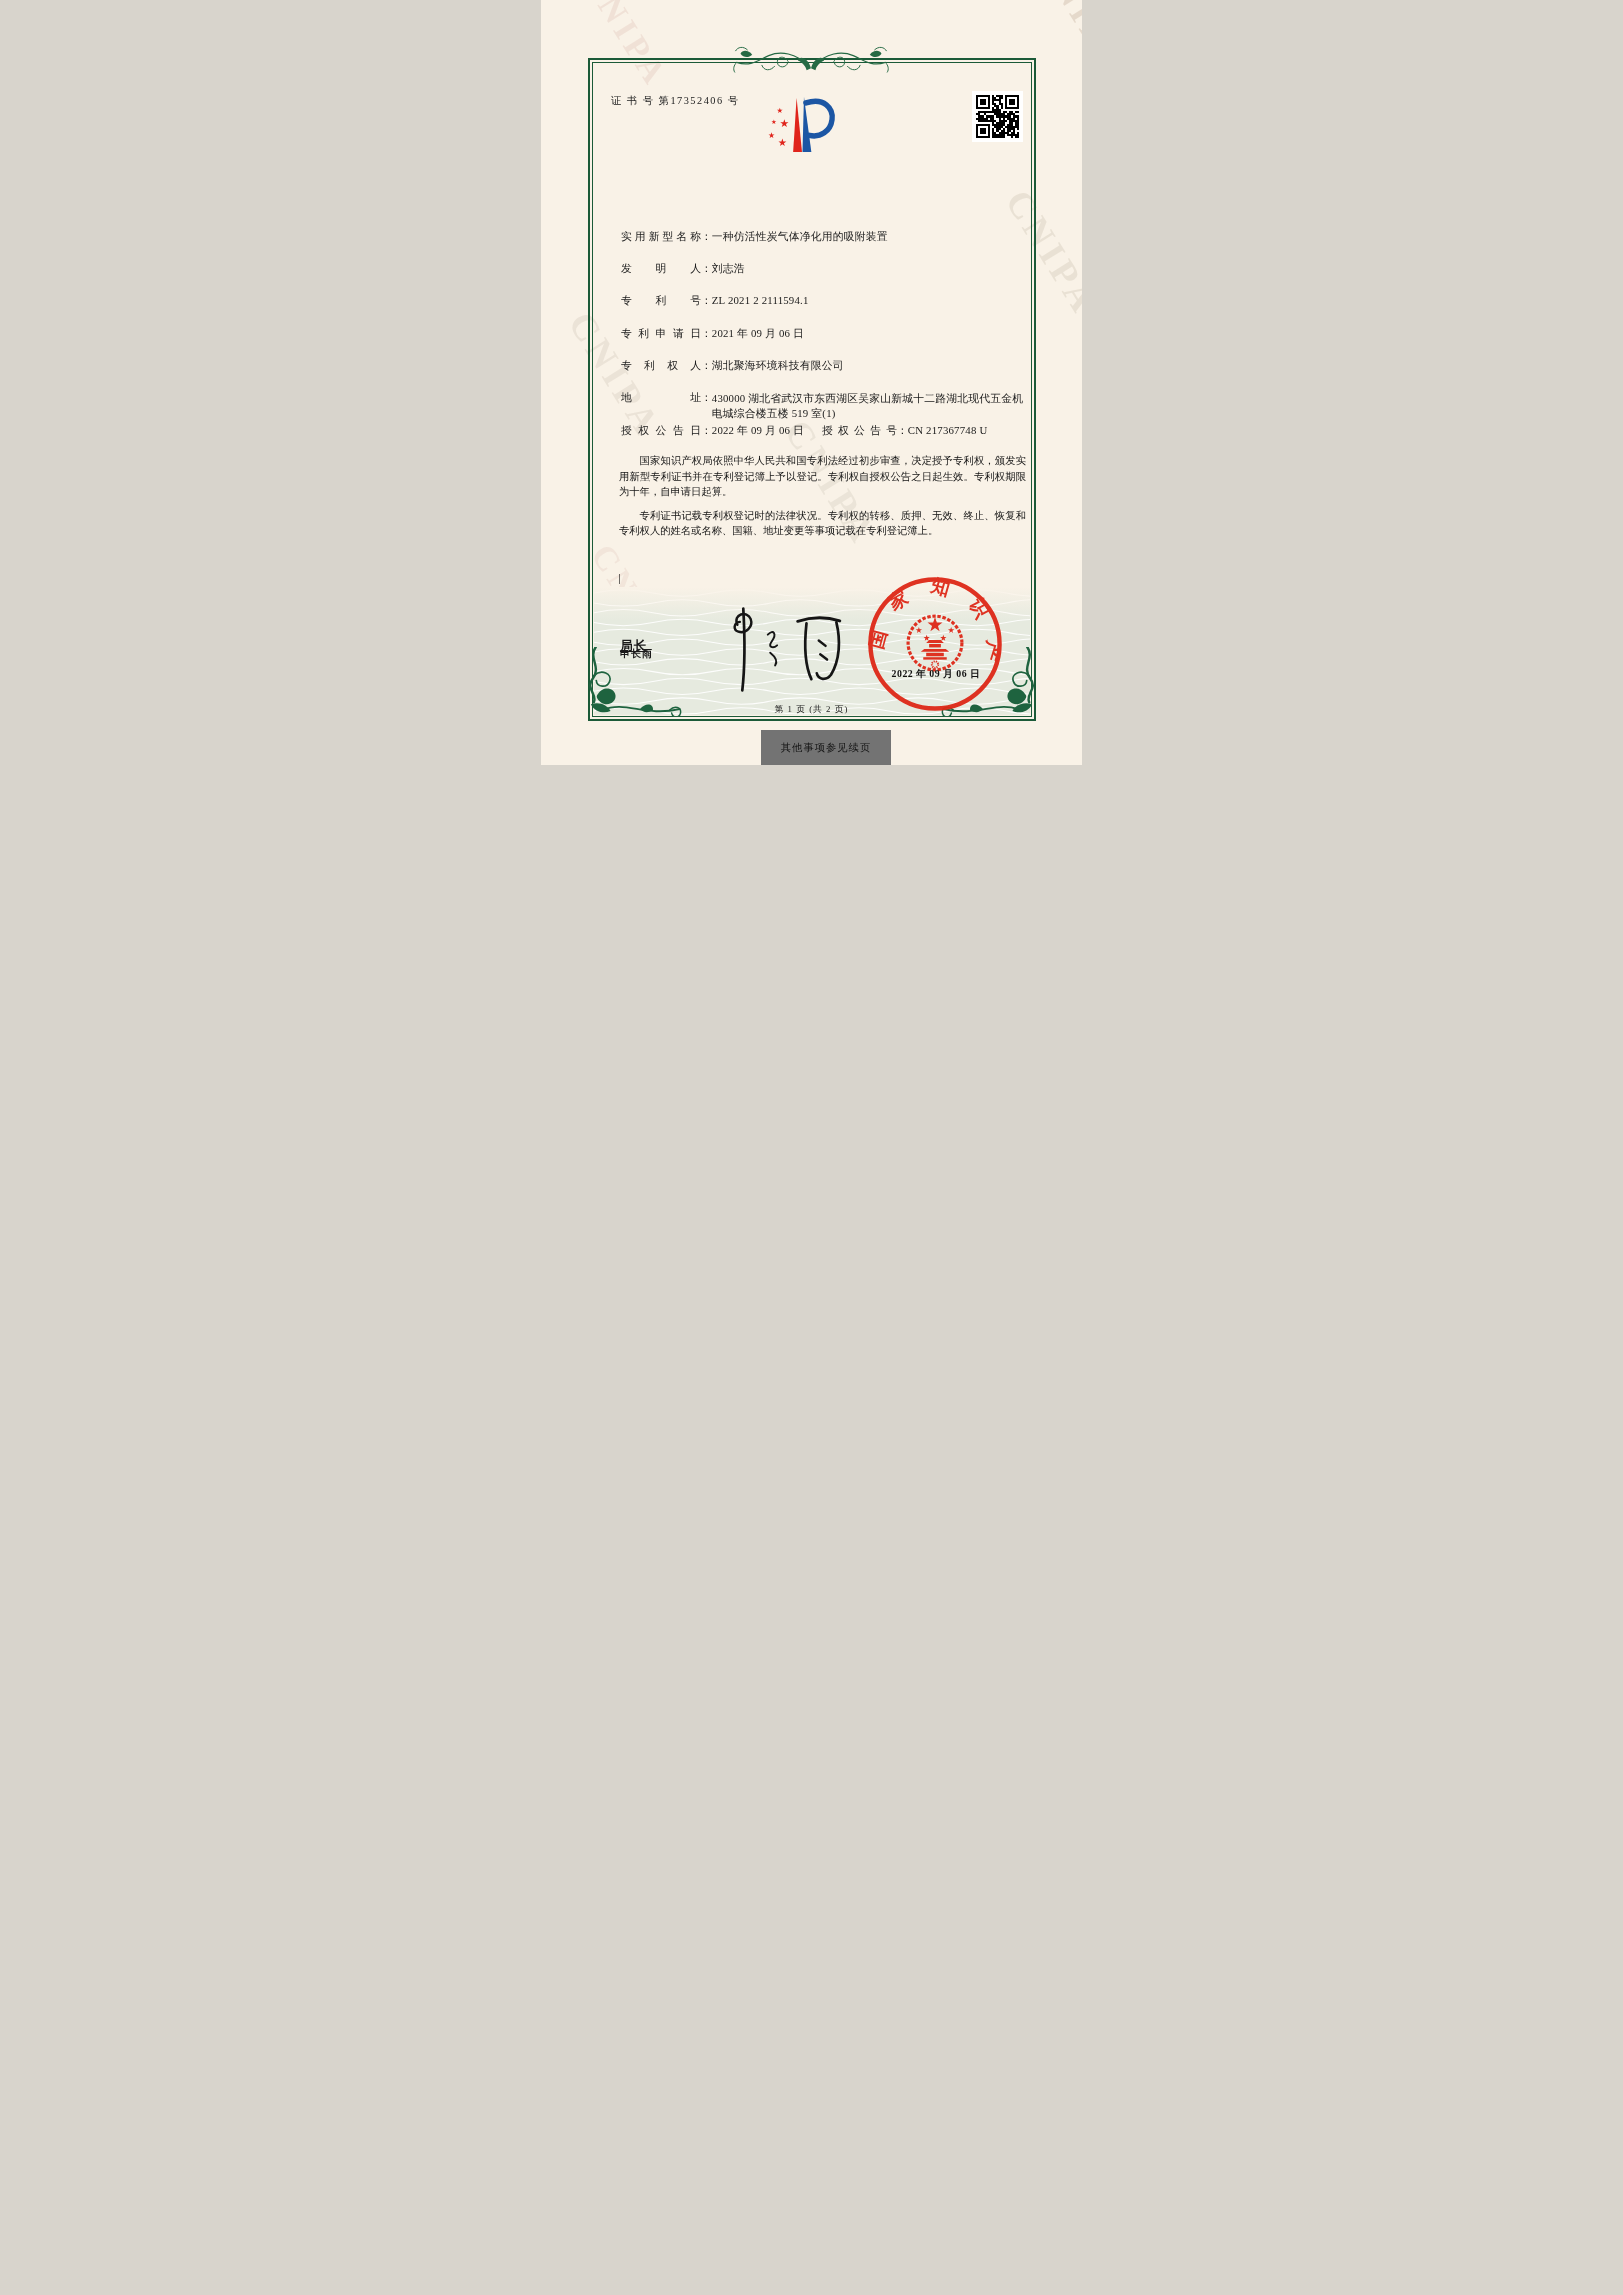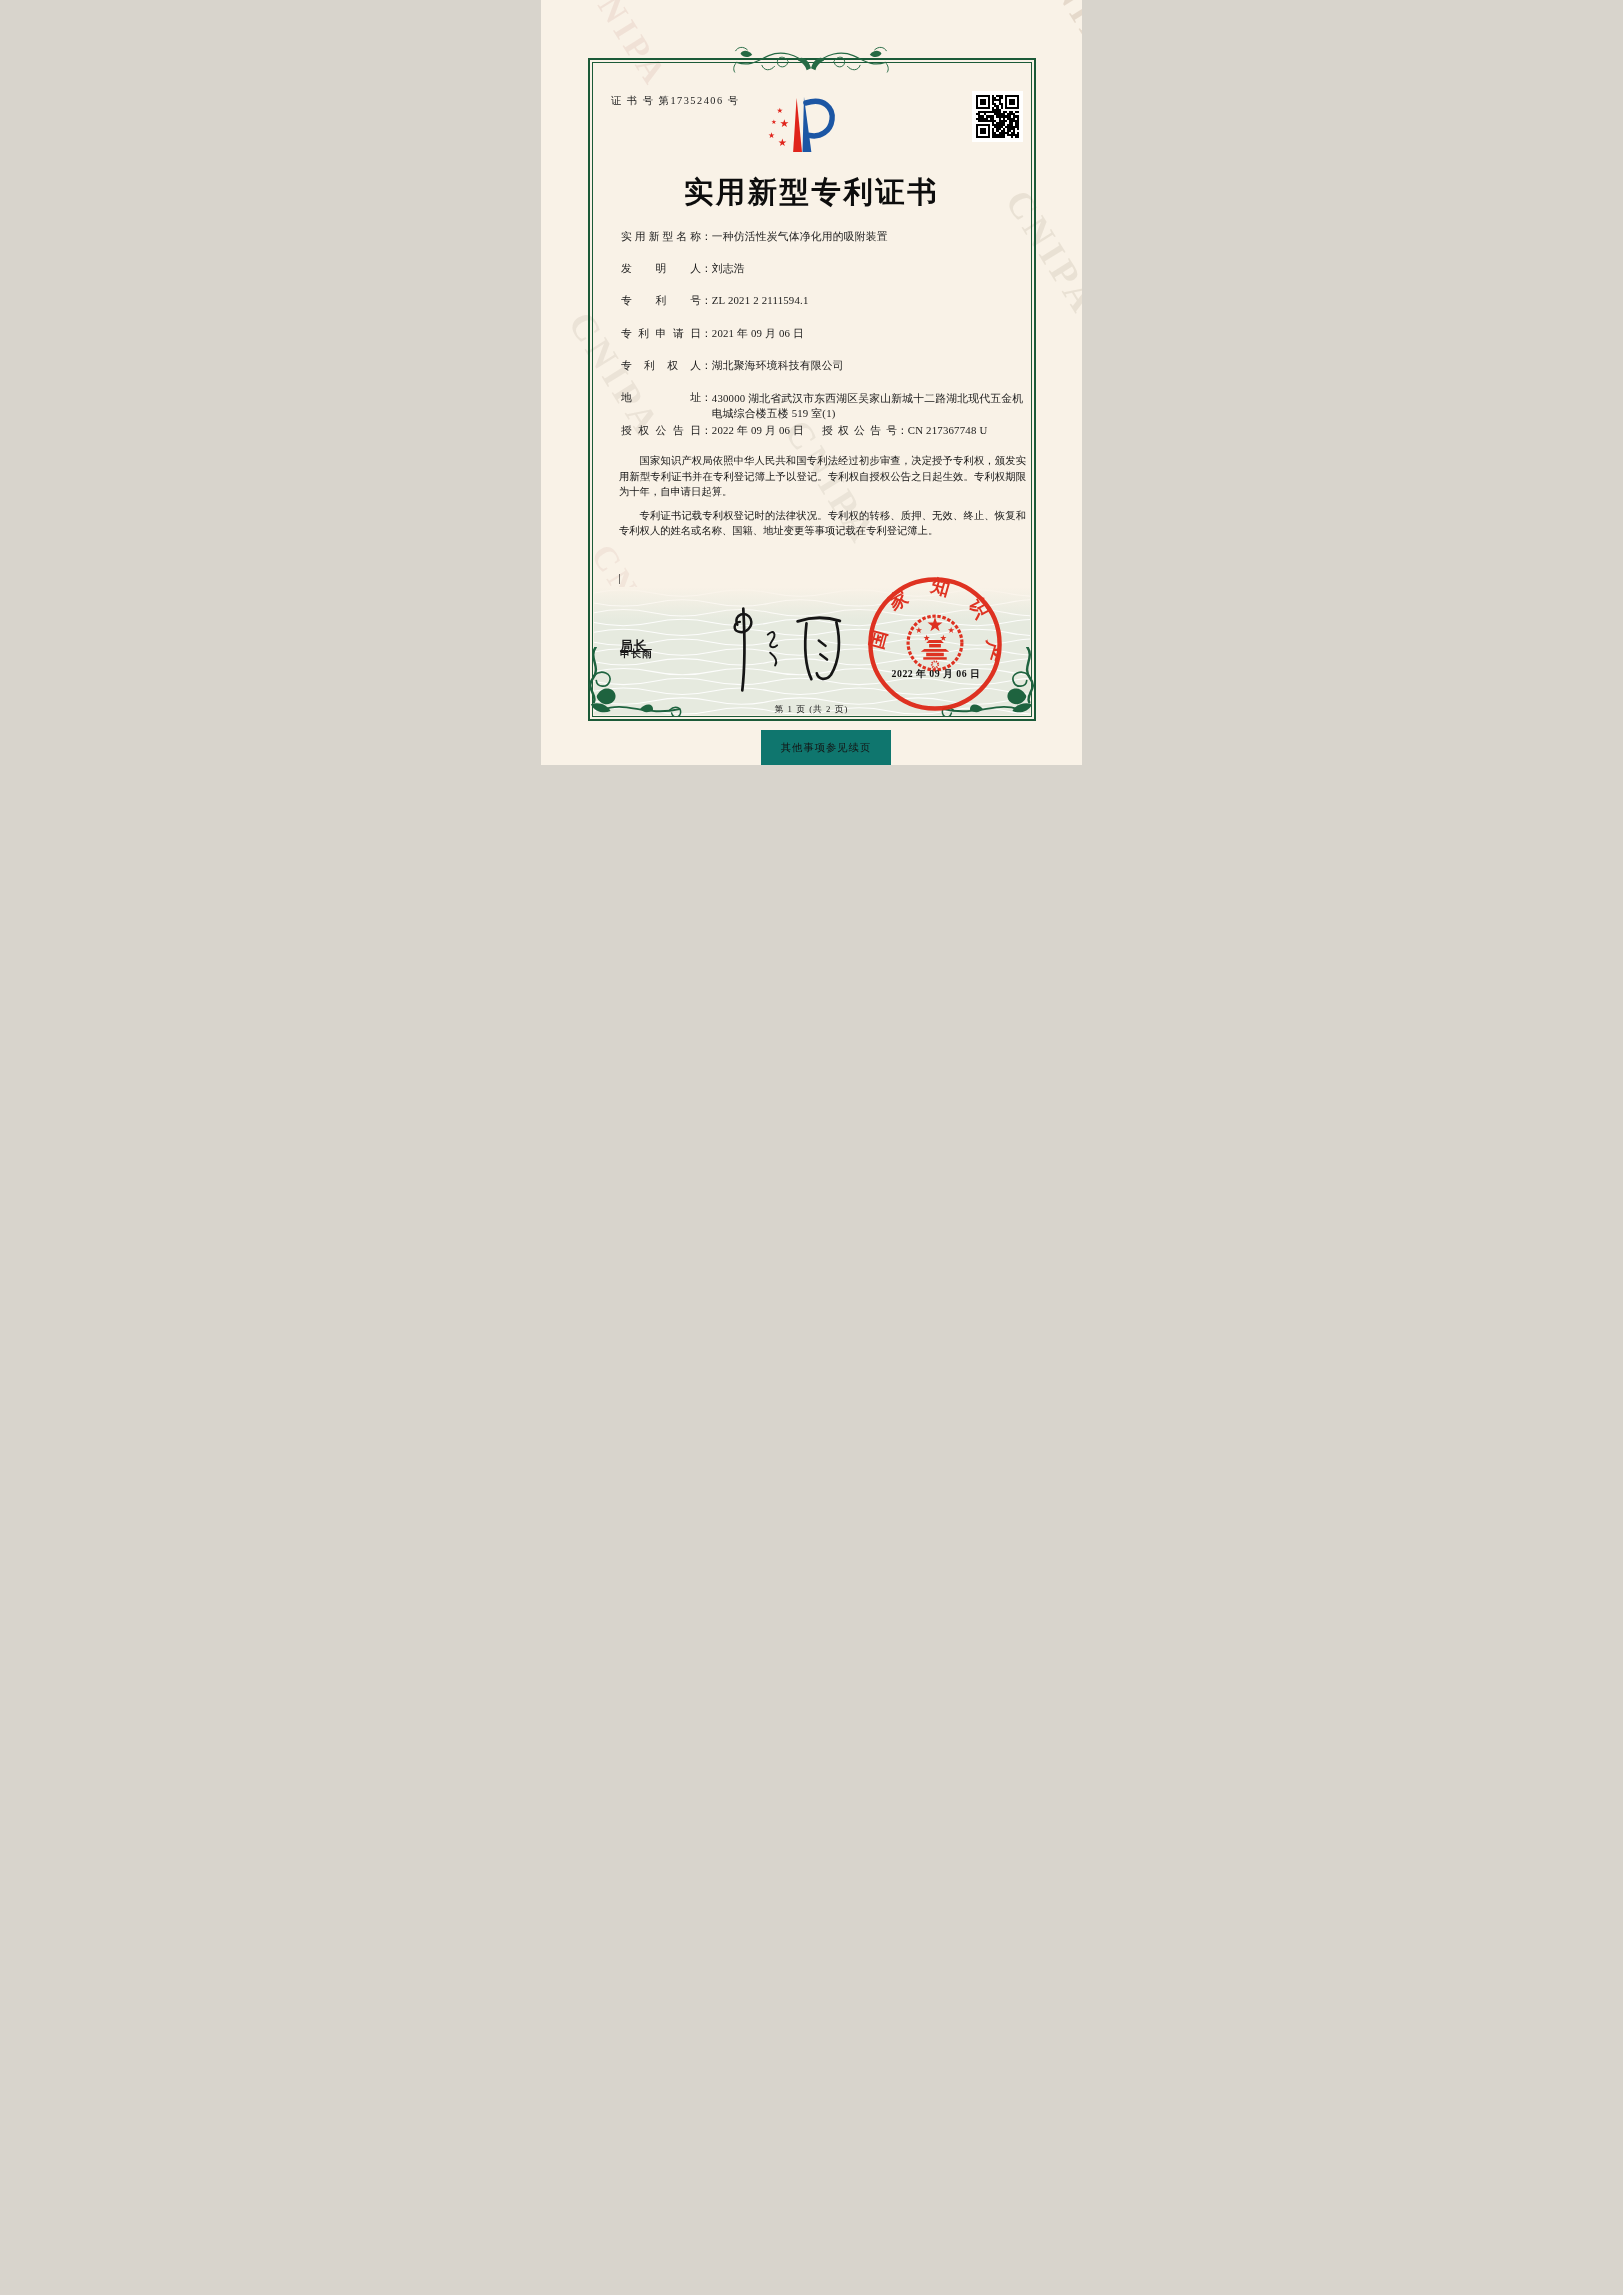--- a/index.html
+++ b/index.html
@@ -46,21 +46,21 @@
   .signer-title{position:absolute; left:79px; top:638px; font-size:12.8px; font-weight:600; z-index:4; letter-spacing:1px;text-decoration:underline;}
   .signer-name{position:absolute; left:79px; top:647px; font-size:10px; font-weight:600; z-index:4; letter-spacing:1px;}
   .sig{position:absolute; left:167px; top:606px; width:147px; height:91px; z-index:4;}
   .seal{position:absolute; left:326px; top:576px; width:136px; height:136px; z-index:5; opacity:.95;}
   .seal-date{
     position:absolute; left:329px; top:668px; width:132px; text-align:center; z-index:6;
     font-size:9.8px; color:#111; letter-spacing:0.5px; font-weight:600;
   }
   .footer-page{position:absolute; left:0; top:704px; width:541px; text-align:center; font-size:8.8px; letter-spacing:1px; z-index:4;}
   .continuation{
-    position:absolute; left:220px; top:730px; width:130px; height:36px; background:#0f766e;
+    position:absolute; left:220px; top:730px; width:130px; height:36px; background:#737373;
     display:flex; align-items:center; justify-content:center; z-index:4;
     font-size:10.3px; letter-spacing:1px; color:#141414;
   }
 </style>
 </head>
 <body>
 
 <div class="page">
 
   <div class="wm" style="left:427px; top:-7.4px; font-size:34px; color:rgba(213,196,180,0.55);">CNIPA</div>
@@ -357,21 +357,20 @@
         <rect x="10" y="20" width="1" height="1" fill="#000"></rect>
         <rect x="11" y="20" width="1" height="1" fill="#000"></rect>
         <rect x="12" y="20" width="1" height="1" fill="#000"></rect>
         <rect x="13" y="20" width="1" height="1" fill="#000"></rect>
         <rect x="17" y="20" width="1" height="1" fill="#000"></rect>
         <rect x="19" y="20" width="1" height="1" fill="#000"></rect>
         <rect x="20" y="20" width="1" height="1" fill="#000"></rect>
       </svg>
   </div>
 
-  <div class="title">实用新型专利证书</div>
 
   <div class="row" style="top:230px;">
     <span class="lbl">实用新型名称</span><span class="colon">：</span><span class="val">一种仿活性炭气体净化用的吸附装置</span>
   </div>
   <div class="row" style="top:262px;">
     <span class="lbl">发明人</span><span class="colon">：</span><span class="val">刘志浩</span>
   </div>
   <div class="row" style="top:294px;">
     <span class="lbl">专利号</span><span class="colon">：</span><span class="val">ZL 2021 2 2111594.1</span>
   </div>

